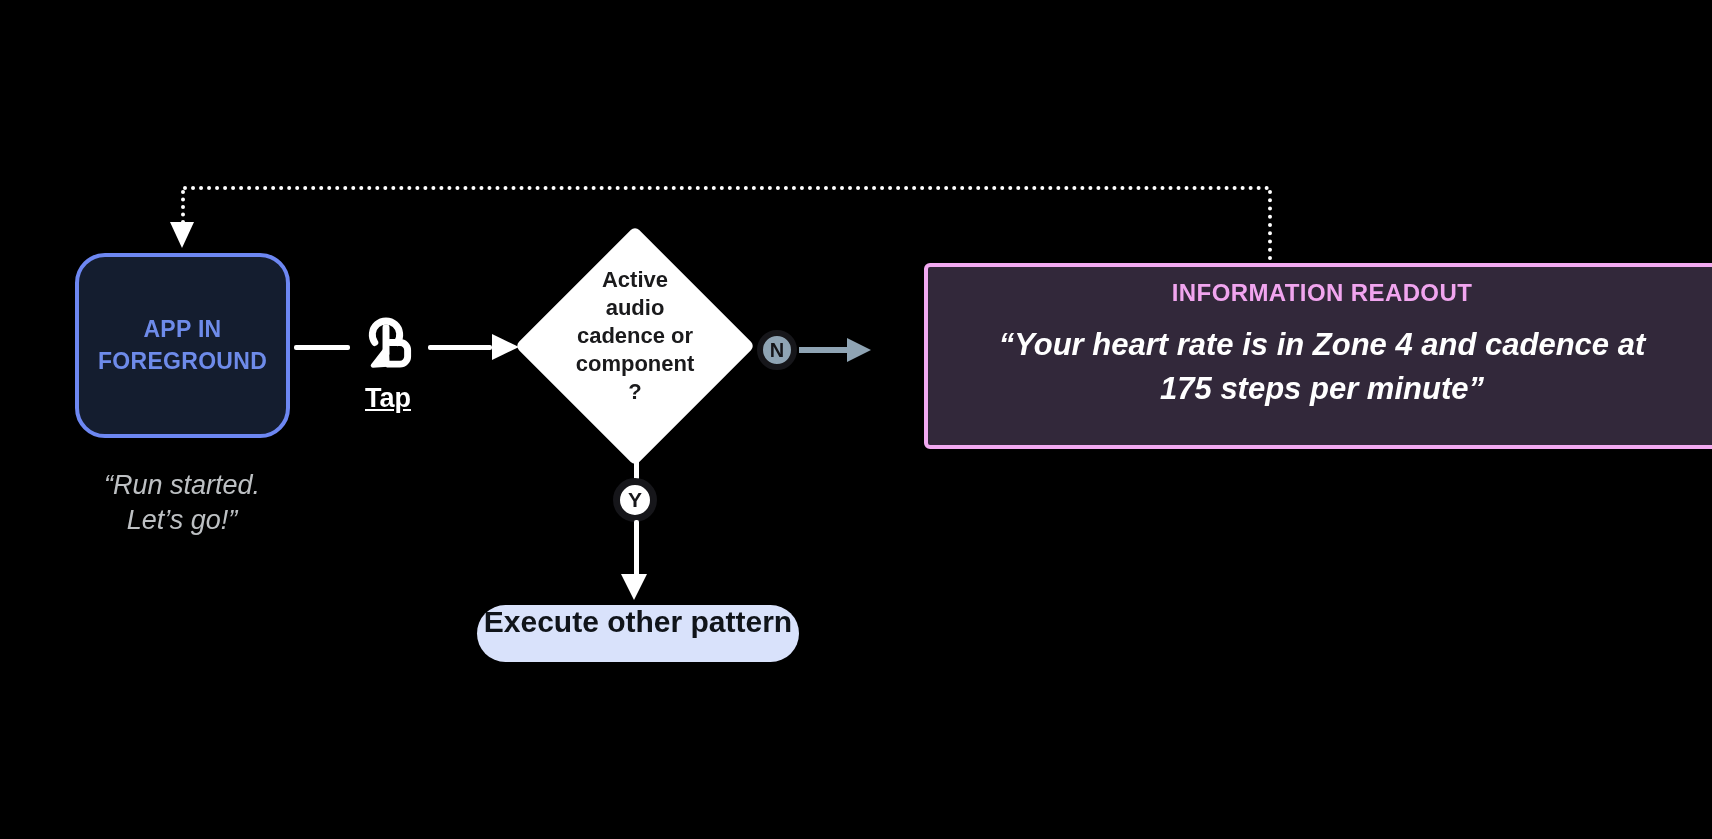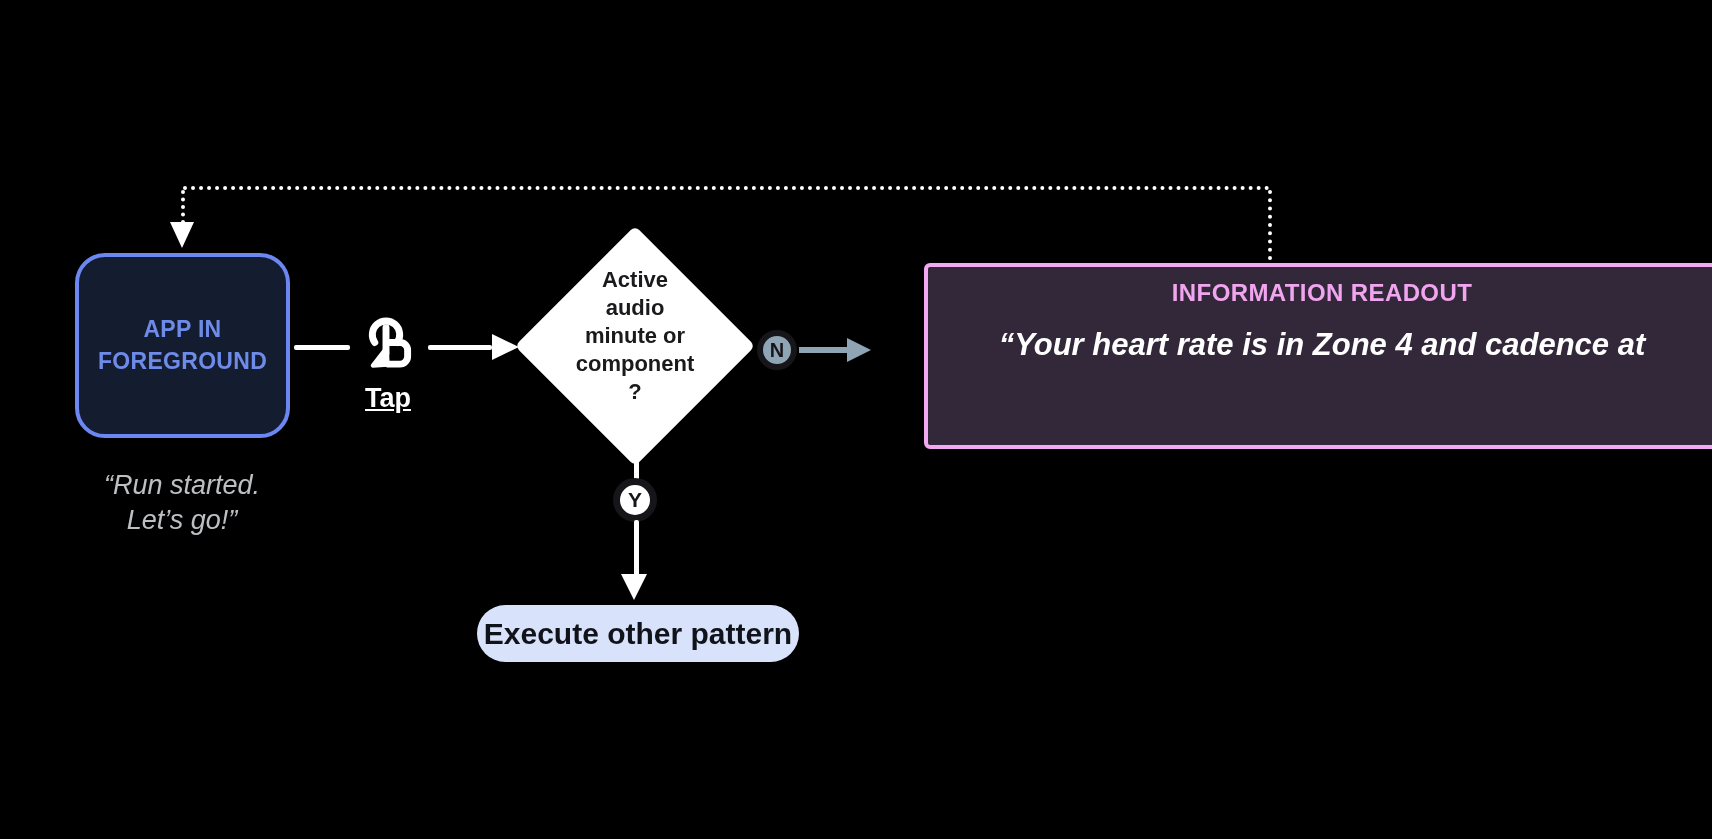--- a/index.html
+++ b/index.html
@@ -65,21 +65,21 @@
     border-radius:6px;text-align:center;
   }
   #readout-title{margin-top:12px;font-weight:700;font-size:24px;letter-spacing:.4px;
     color:var(--readout-title);}
   #readout-quote{margin-top:16px;font-weight:700;font-style:italic;font-size:31px;
     line-height:1.42;color:var(--white);}
 
   
   #pill-node{
     left:477px;top:605px;width:322px;height:57px;border-radius:30px;
-    background:var(--pill-fill);display:flex;align-items:center;justify-content:center;
+    background:var(--pill-fill);display:flex;justify-content:center;
     font-weight:700;font-size:30px;color:var(--pill-text);
   }
 </style>
 </head>
 <body>
 
 <div id="canvas">
 
   <div class="abs dot-h" style="left:183px;top:186px;width:1087px;"></div>
   <div class="abs dot-v" style="left:181px;top:190px;height:34px;"></div>
@@ -107,35 +107,36 @@
   </svg>
   <div id="tap-label" class="abs">Tap</div>
 
   <div class="abs wline" style="left:428px;top:345px;width:64px;height:5px;"></div>
   <div class="abs tri" style="left:492px;top:334px;border-top:13px solid transparent;border-bottom:13px solid transparent;border-left:27px solid var(--white);"></div>
 
   <div id="diamond" class="abs"></div>
   <div id="diamond-label" class="abs">
     <div>Active</div>
     <div>audio</div>
-    <div>minute or</div>
+    <div>cadence or</div>
     <div>component</div>
     <div>?</div>
   </div>
 
   <div id="n-badge" class="abs badge">
     <span>N</span>
   </div>
   <div class="abs" style="left:799px;top:347px;width:50px;height:6px;background:var(--n-fill);"></div>
   <div class="abs tri" style="left:847px;top:338px;border-top:12px solid transparent;border-bottom:12px solid transparent;border-left:24px solid var(--n-fill);"></div>
 
   <div id="readout-node" class="abs">
     <div id="readout-title">INFORMATION READOUT</div>
     <div id="readout-quote">
       <span>“Your heart rate is in Zone 4 and cadence at</span><br>
+      <span>175 steps per minute”</span>
     </div>
   </div>
 
   <div class="abs wline" style="left:634px;top:452px;width:5px;height:28px;"></div>
   <div id="y-badge" class="abs badge">
     <span>Y</span>
   </div>
   <div class="abs wline" style="left:634px;top:520px;width:5px;height:56px;"></div>
   <div class="abs tri" style="left:621px;top:574px;border-left:13px solid transparent;border-right:13px solid transparent;border-top:26px solid var(--white);"></div>
 

